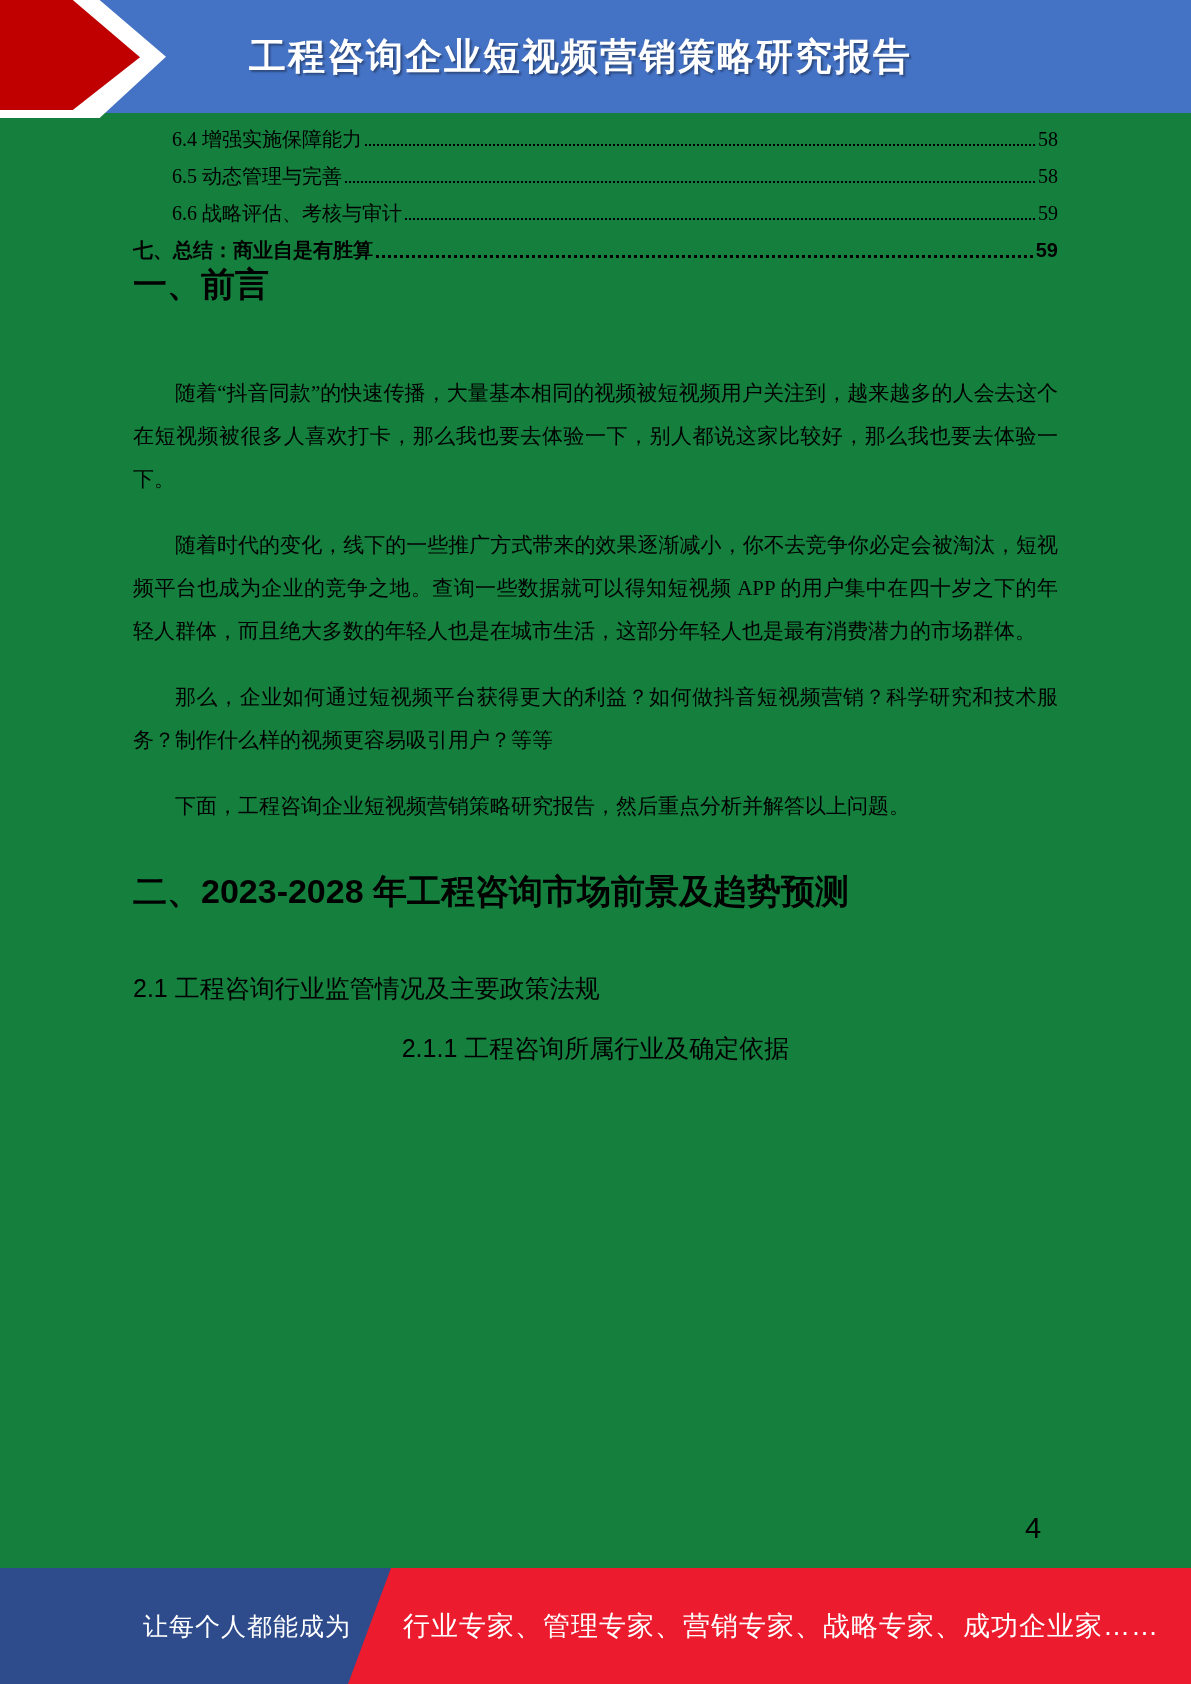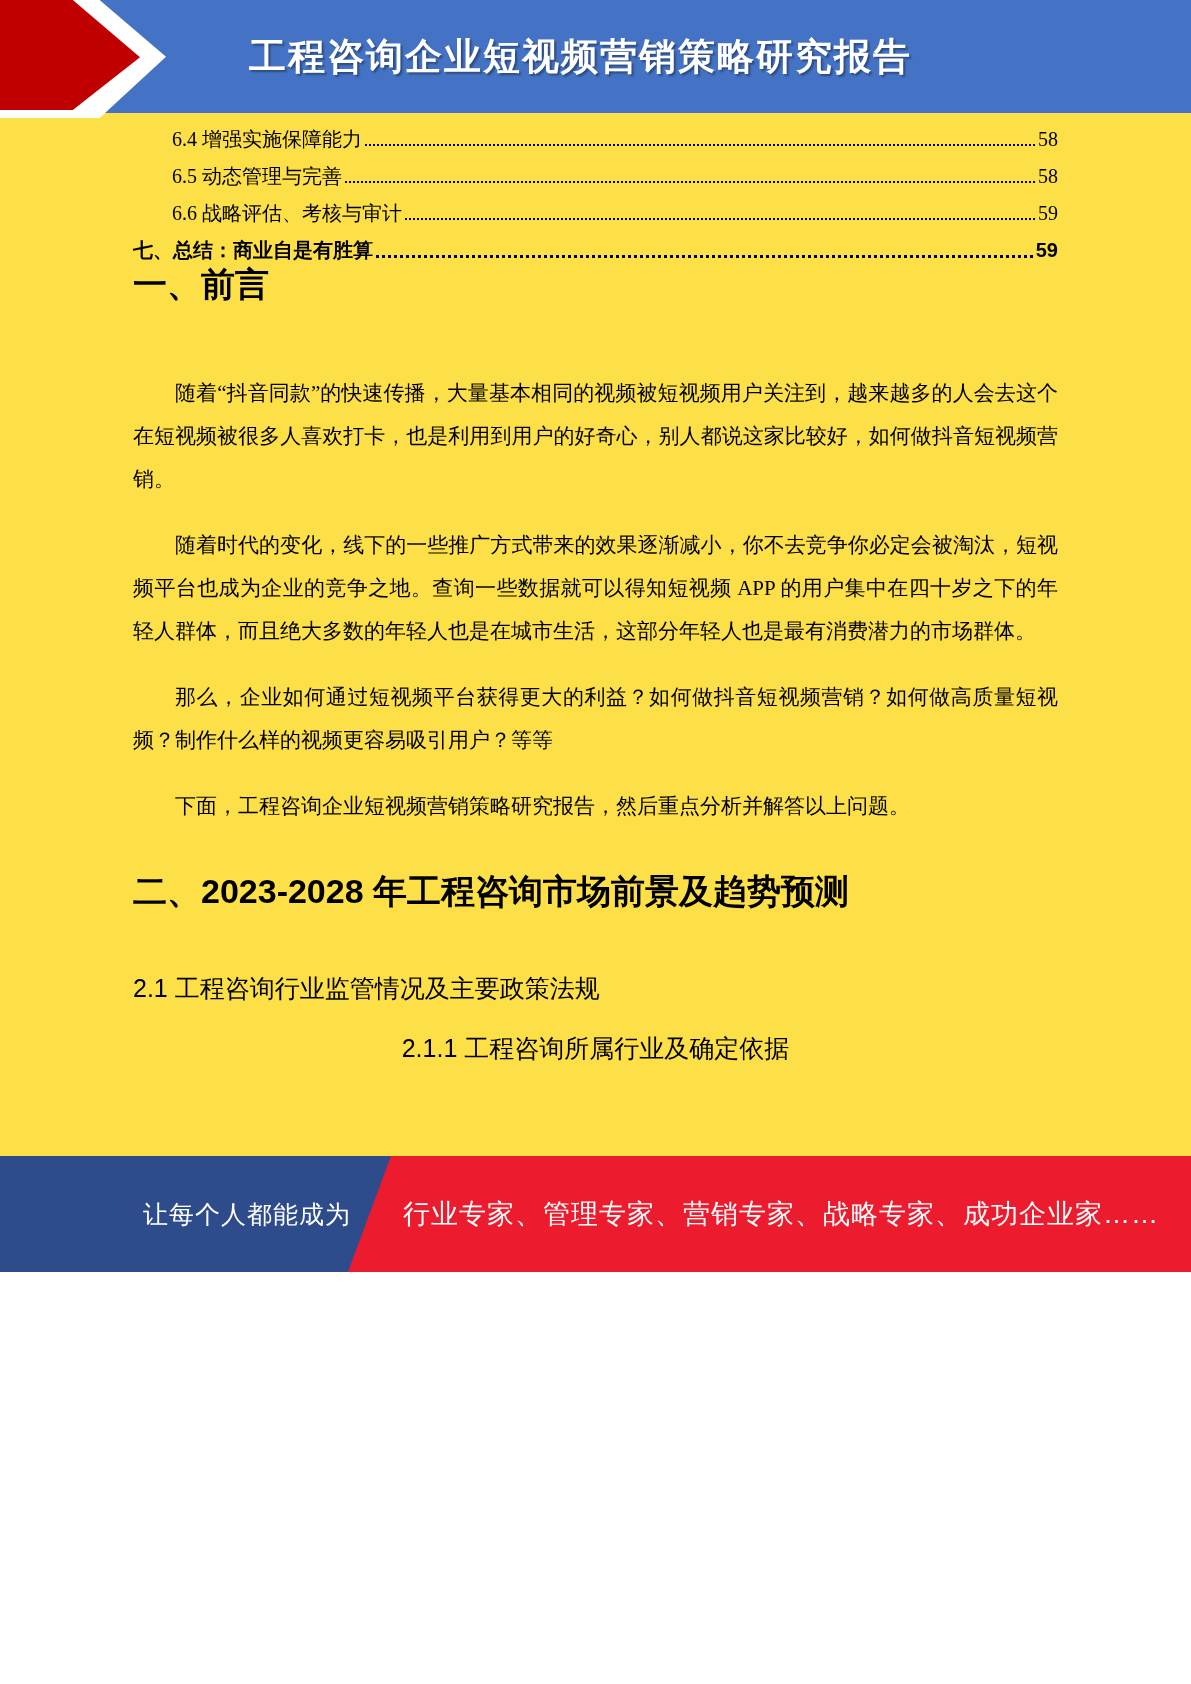--- a/index.html
+++ b/index.html
@@ -1,21 +1,21 @@
 <!DOCTYPE html>
 <html><head>
 <meta charset="utf-8">
 <style>
   html, body { margin: 0; padding: 0; background: #ffffff; }
   .page {
     position: relative;
     width: 1191px;
-    height: 1272px;
+    height: 1684px;
     margin: 0 auto;
-    background: #fde047;
+    background: #15803d;
     overflow: hidden;
     font-family: "Liberation Serif", "DejaVu Serif", serif;
     color: #000;
   }
 
   
   .banner {
     position: absolute;
     top: 0; left: 0; right: 0;
     height: 113px;
@@ -186,23 +186,23 @@
       </div>
       <div class="toc-row bold-row">
         <span>七、总结：商业自是有胜算</span>
         <span class="toc-leader"></span>
         <span>59</span>
       </div>
     </div>
 
     <h1 class="h-major h1-preface">一、前言</h1>
 
-    <p class="para first">随着“抖音同款”的快速传播，大量基本相同的视频被短视频用户关注到，越来越多的人会去这个在短视频被很多人喜欢打卡，也是利用到用户的好奇心，别人都说这家比较好，如何做抖音短视频营销。</p>
+    <p class="para first">随着“抖音同款”的快速传播，大量基本相同的视频被短视频用户关注到，越来越多的人会去这个在短视频被很多人喜欢打卡，那么我也要去体验一下，别人都说这家比较好，那么我也要去体验一下。</p>
     <p class="para">随着时代的变化，线下的一些推广方式带来的效果逐渐减小，你不去竞争你必定会被淘汰，短视频平台也成为企业的竞争之地。查询一些数据就可以得知短视频 APP 的用户集中在四十岁之下的年轻人群体，而且绝大多数的年轻人也是在城市生活，这部分年轻人也是最有消费潜力的市场群体。</p>
-    <p class="para">那么，企业如何通过短视频平台获得更大的利益？如何做抖音短视频营销？如何做高质量短视频？制作什么样的视频更容易吸引用户？等等</p>
+    <p class="para">那么，企业如何通过短视频平台获得更大的利益？如何做抖音短视频营销？科学研究和技术服务？制作什么样的视频更容易吸引用户？等等</p>
     <p class="para">下面，工程咨询企业短视频营销策略研究报告，然后重点分析并解答以上问题。</p>
 
     <h1 class="h-major h2-market">二、2023-2028 年工程咨询市场前景及趋势预测</h1>
     <h2 class="h-minor h3-sub">2.1 工程咨询行业监管情况及主要政策法规</h2>
     <h3 class="h-minor h4-sub">2.1.1 工程咨询所属行业及确定依据</h3>
 
 
   </div>
 
   <div class="page-number">4</div>

